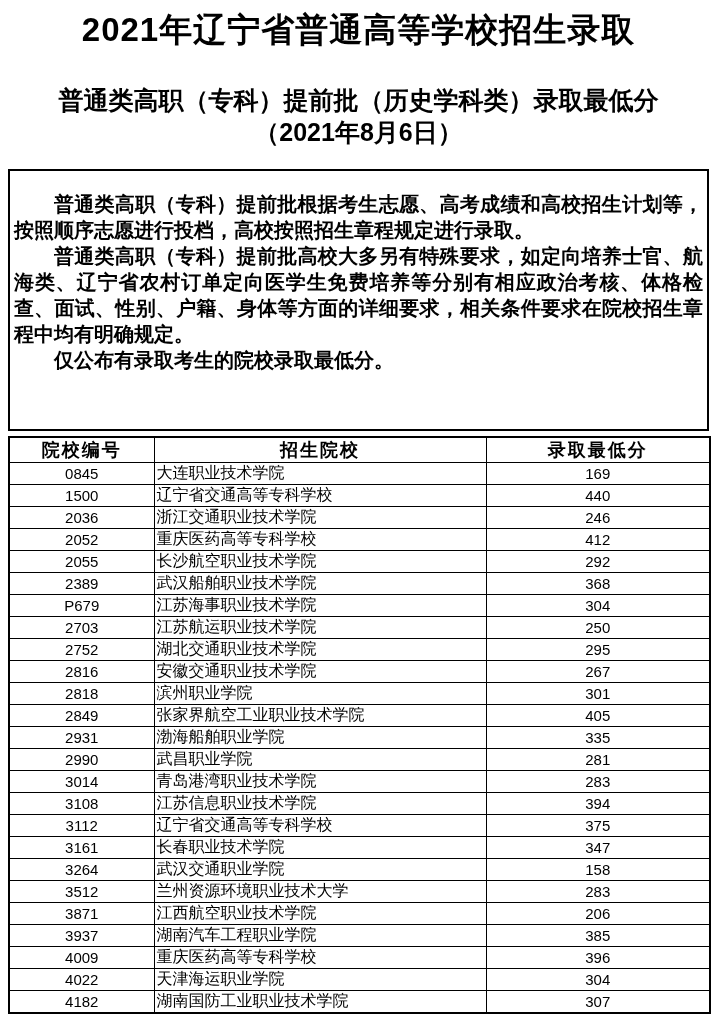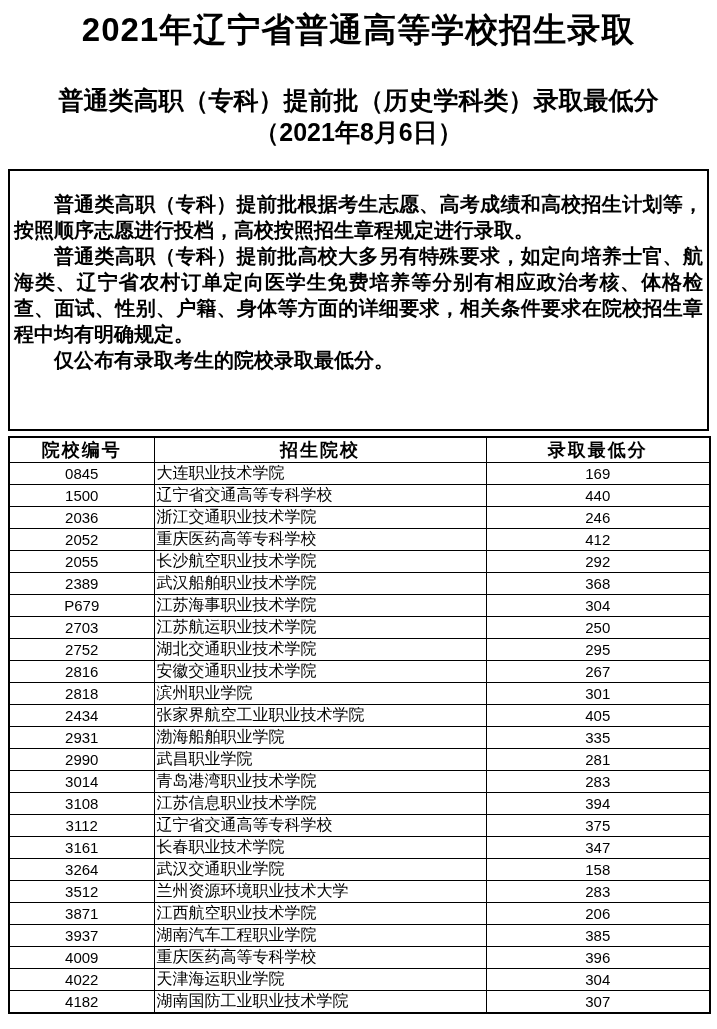--- a/index.html
+++ b/index.html
@@ -164,21 +164,21 @@
         <td class="code">2816</td>
         <td class="school">安徽交通职业技术学院</td>
         <td class="score">267</td>
       </tr>
       <tr>
         <td class="code">2818</td>
         <td class="school">滨州职业学院</td>
         <td class="score">301</td>
       </tr>
       <tr>
-        <td class="code">2434</td>
+        <td class="code">2849</td>
         <td class="school">张家界航空工业职业技术学院</td>
         <td class="score">405</td>
       </tr>
       <tr>
         <td class="code">2931</td>
         <td class="school">渤海船舶职业学院</td>
         <td class="score">335</td>
       </tr>
       <tr>
         <td class="code">2990</td>

